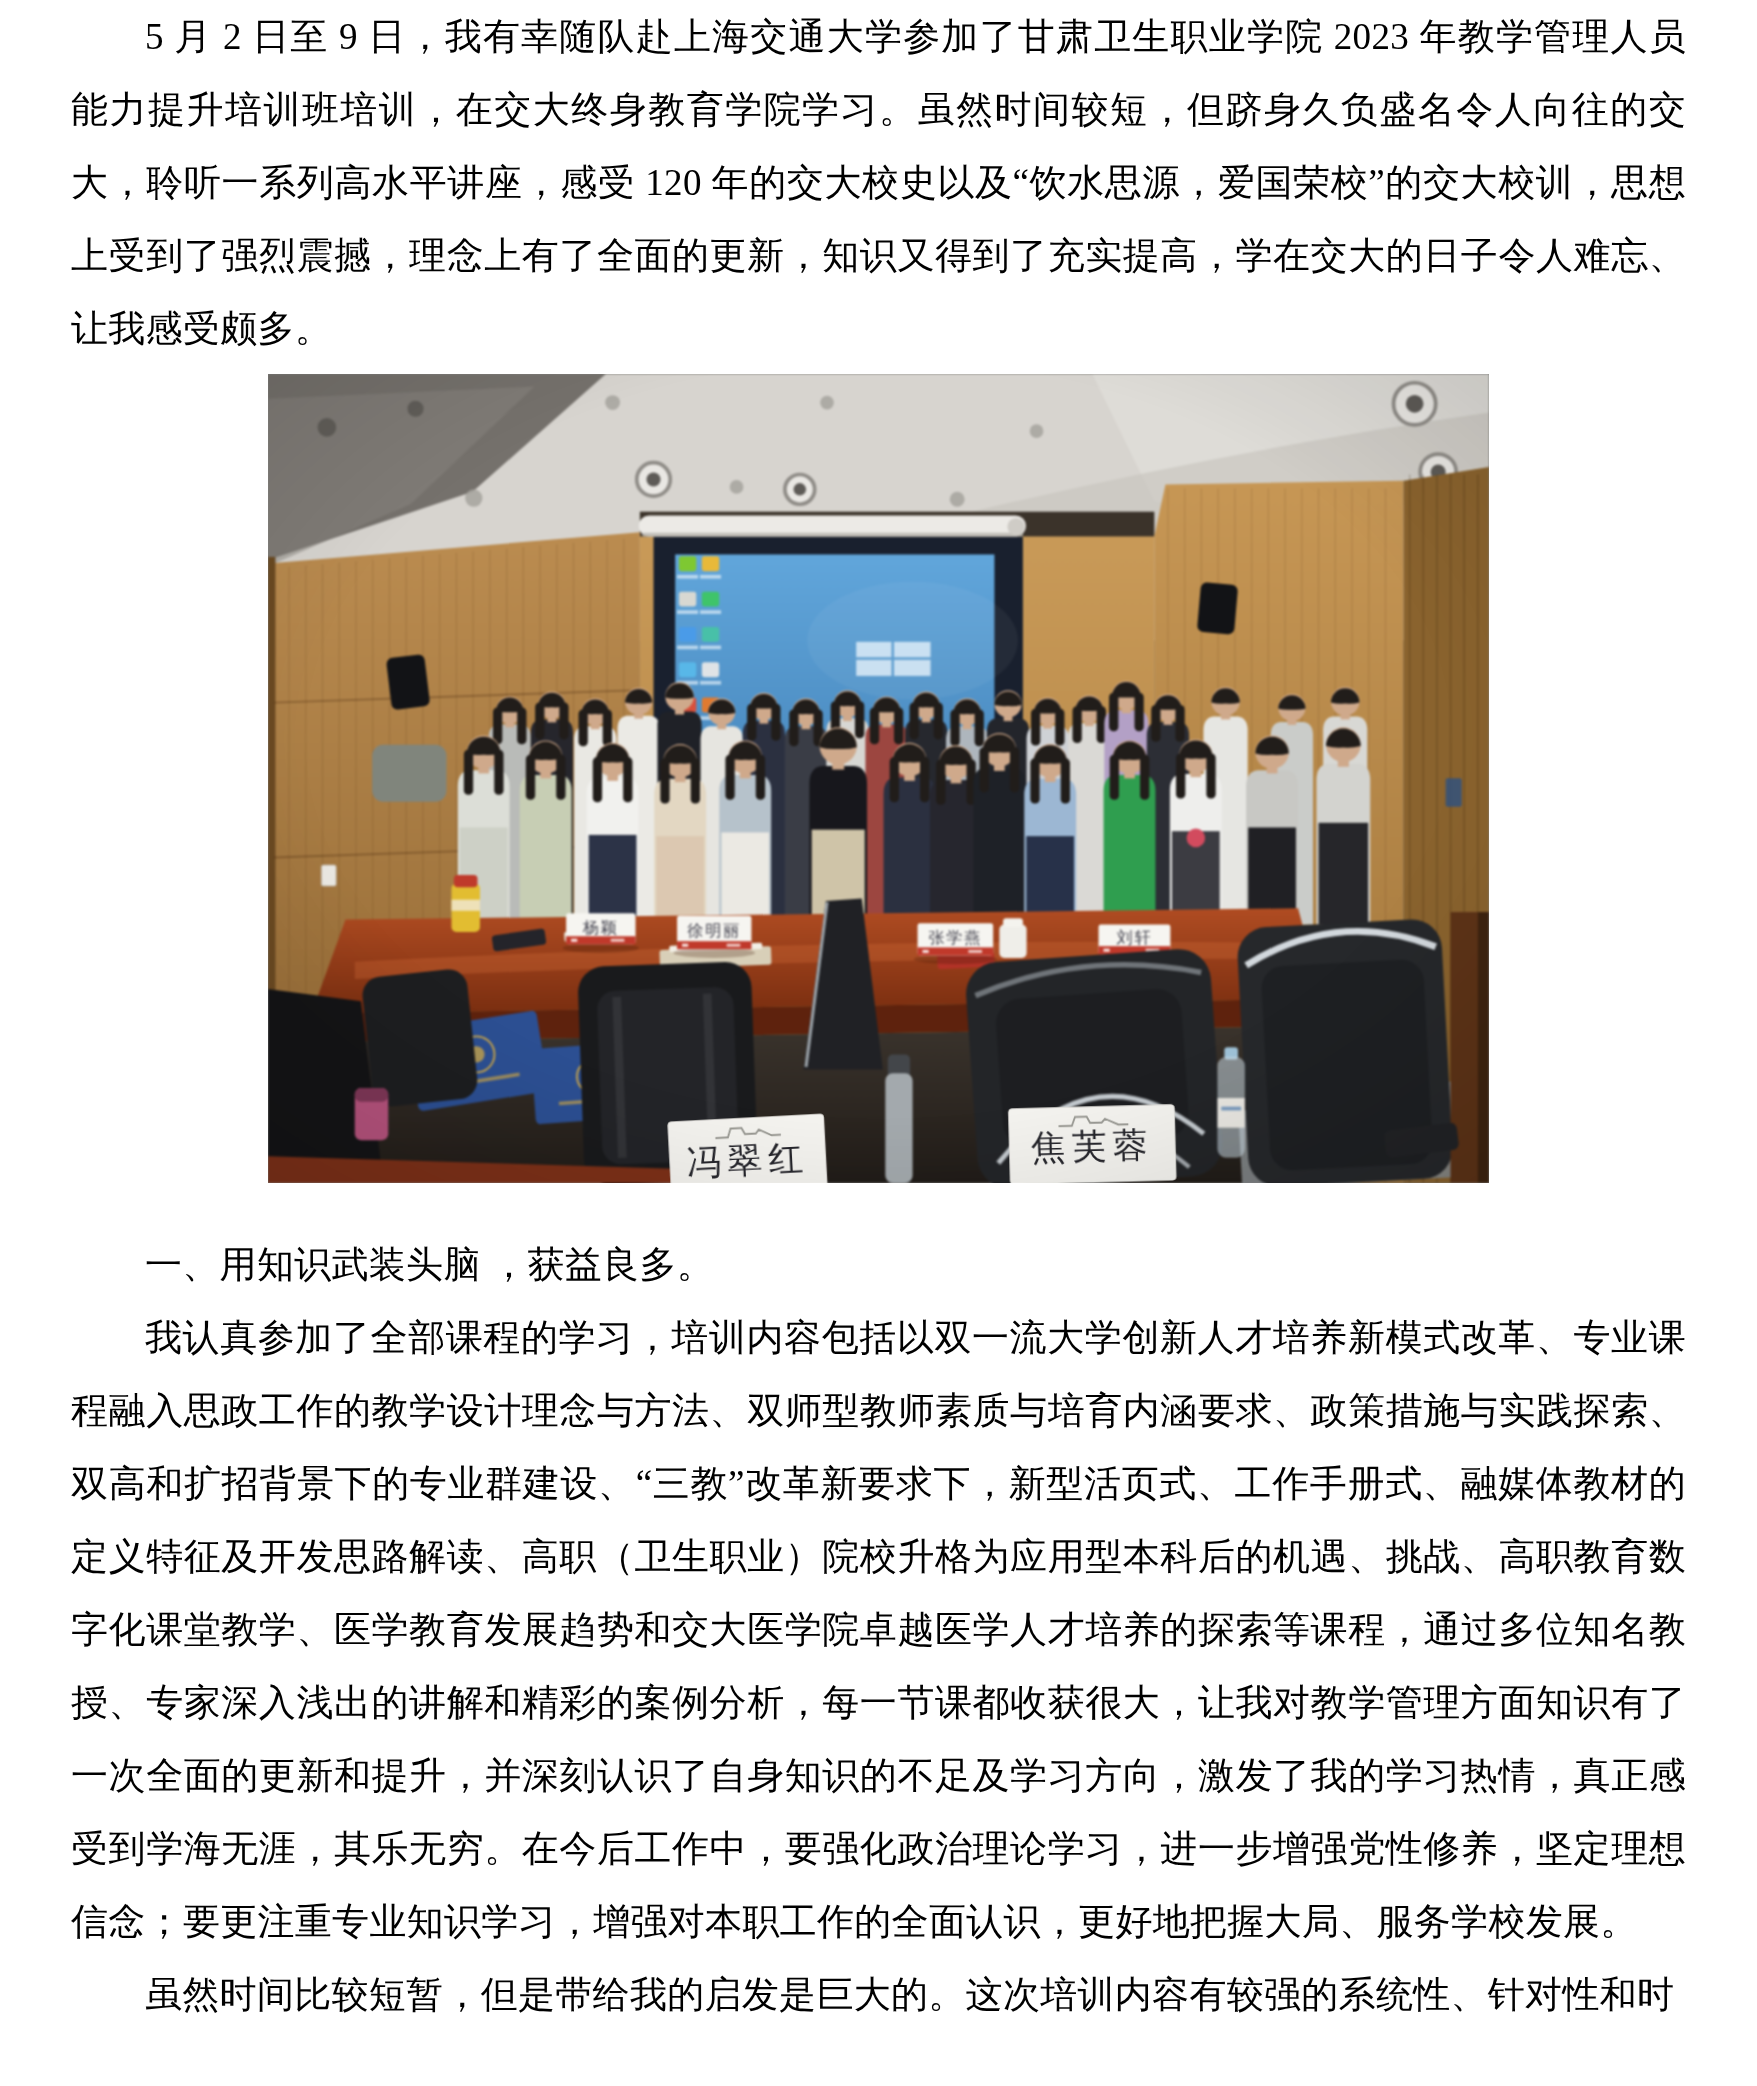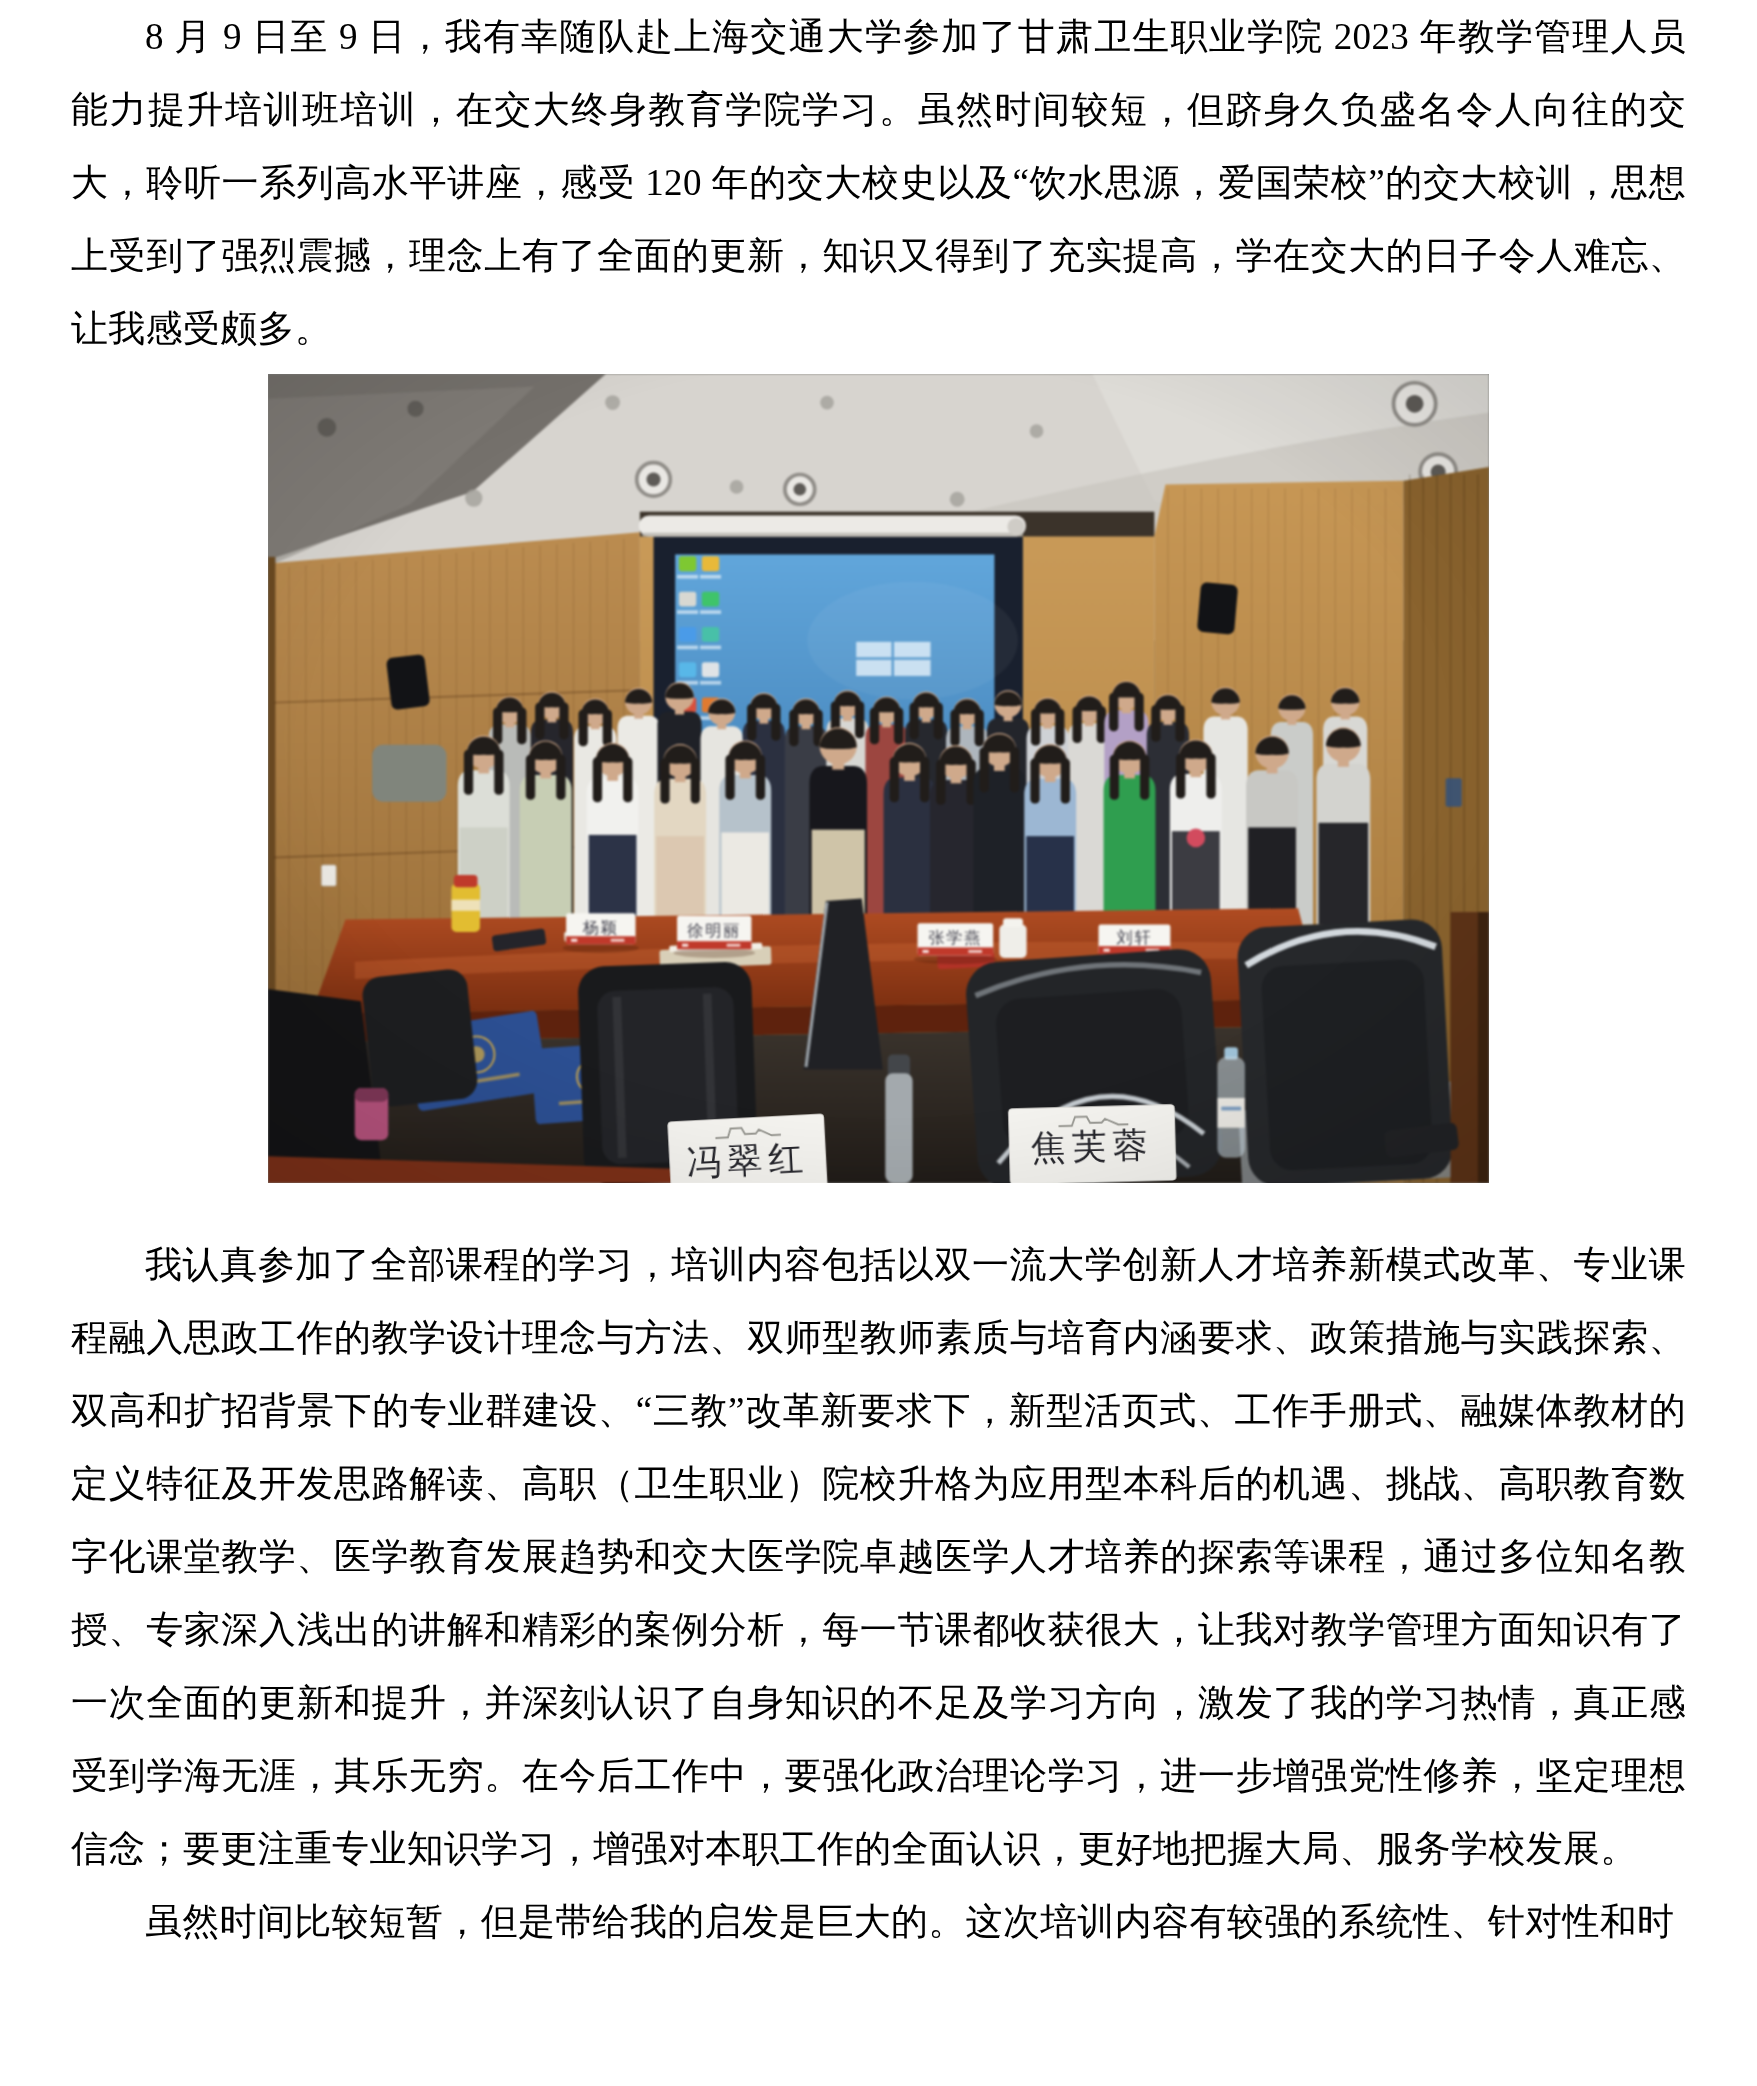--- a/index.html
+++ b/index.html
@@ -23,21 +23,21 @@
     overflow:hidden;
     background:#8a8a88;
   }
   .photo svg{display:block;}
   svg text{font-family:"Liberation Serif","DejaVu Serif",serif;}
 </style>
 </head>
 <body>
 
 <div class="page">
-  <p class="para">8 月 9 日至 9 日，我有幸随队赴上海交通大学参加了甘肃卫生职业学院 2023 年教学管理人员能力提升培训班培训，在交大终身教育学院学习。虽然时间较短，但跻身久负盛名令人向往的交大，聆听一系列高水平讲座，感受 120 年的交大校史以及“饮水思源，爱国荣校”的交大校训，思想上受到了强烈震撼，理念上有了全面的更新，知识又得到了充实提高，学在交大的日子令人难忘、让我感受颇多。</p>
+  <p class="para">5 月 2 日至 9 日，我有幸随队赴上海交通大学参加了甘肃卫生职业学院 2023 年教学管理人员能力提升培训班培训，在交大终身教育学院学习。虽然时间较短，但跻身久负盛名令人向往的交大，聆听一系列高水平讲座，感受 120 年的交大校史以及“饮水思源，爱国荣校”的交大校训，思想上受到了强烈震撼，理念上有了全面的更新，知识又得到了充实提高，学在交大的日子令人难忘、让我感受颇多。</p>
 
   <figure class="photo">
     <svg viewBox="0 0 1970 1305" width="1221" height="809" style="font-size:60px">
         <defs>
           <linearGradient id="woodL" x1="0" y1="0" x2="0" y2="1">
             <stop offset="0%" stop-color="#bb8c50"></stop>
             <stop offset="100%" stop-color="#8f6632"></stop>
           </linearGradient>
           <linearGradient id="woodC" x1="0" y1="0" x2="0" y2="1">
             <stop offset="0%" stop-color="#c99a58"></stop>
@@ -567,16 +567,17 @@
           <g transform="rotate(-1.5 1330 1243)">
             <rect x="1196" y="1182" width="268" height="122" rx="6" fill="#f4f3ef" stroke="#d8d6d0"></rect>
             <polyline points="1276.4,1212 1297.84,1212 1303.2,1198 1321.96,1198 1327.32,1208 1346.08,1208 1351.44,1202 1372.88,1212 1388.96,1212" fill="none" stroke="#9b9b95" stroke-width="3"></polyline>
             <text x="1330" y="1264.96" text-anchor="middle" font-size="56" fill="#26262c" letter-spacing="10">焦芙蓉</text>
           </g>
         </g>
         <rect x="0" y="0" width="1970" height="1305" fill="url(#vg)"></rect>
       </svg>
   </figure>
 
+  <p class="para">一、用知识武装头脑 ，获益良多。</p>
   <p class="para">我认真参加了全部课程的学习，培训内容包括以双一流大学创新人才培养新模式改革、专业课程融入思政工作的教学设计理念与方法、双师型教师素质与培育内涵要求、政策措施与实践探索、双高和扩招背景下的专业群建设、“三教”改革新要求下，新型活页式、工作手册式、融媒体教材的定义特征及开发思路解读、高职（卫生职业）院校升格为应用型本科后的机遇、挑战、高职教育数字化课堂教学、医学教育发展趋势和交大医学院卓越医学人才培养的探索等课程，通过多位知名教授、专家深入浅出的讲解和精彩的案例分析，每一节课都收获很大，让我对教学管理方面知识有了一次全面的更新和提升，并深刻认识了自身知识的不足及学习方向，激发了我的学习热情，真正感受到学海无涯，其乐无穷。在今后工作中，要强化政治理论学习，进一步增强党性修养，坚定理想信念；要更注重专业知识学习，增强对本职工作的全面认识，更好地把握大局、服务学校发展。</p>
   <p class="para">虽然时间比较短暂，但是带给我的启发是巨大的。这次培训内容有较强的系统性、针对性和时</p>
 </div>
 
 
 </body></html>

